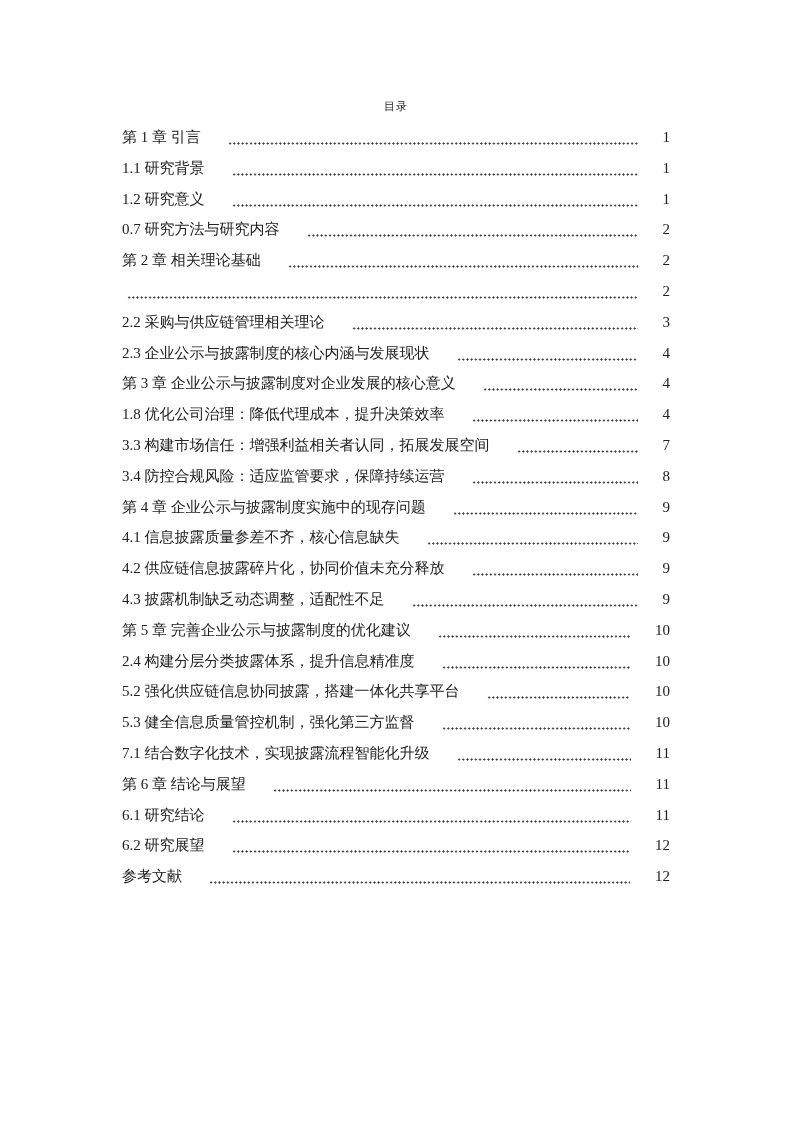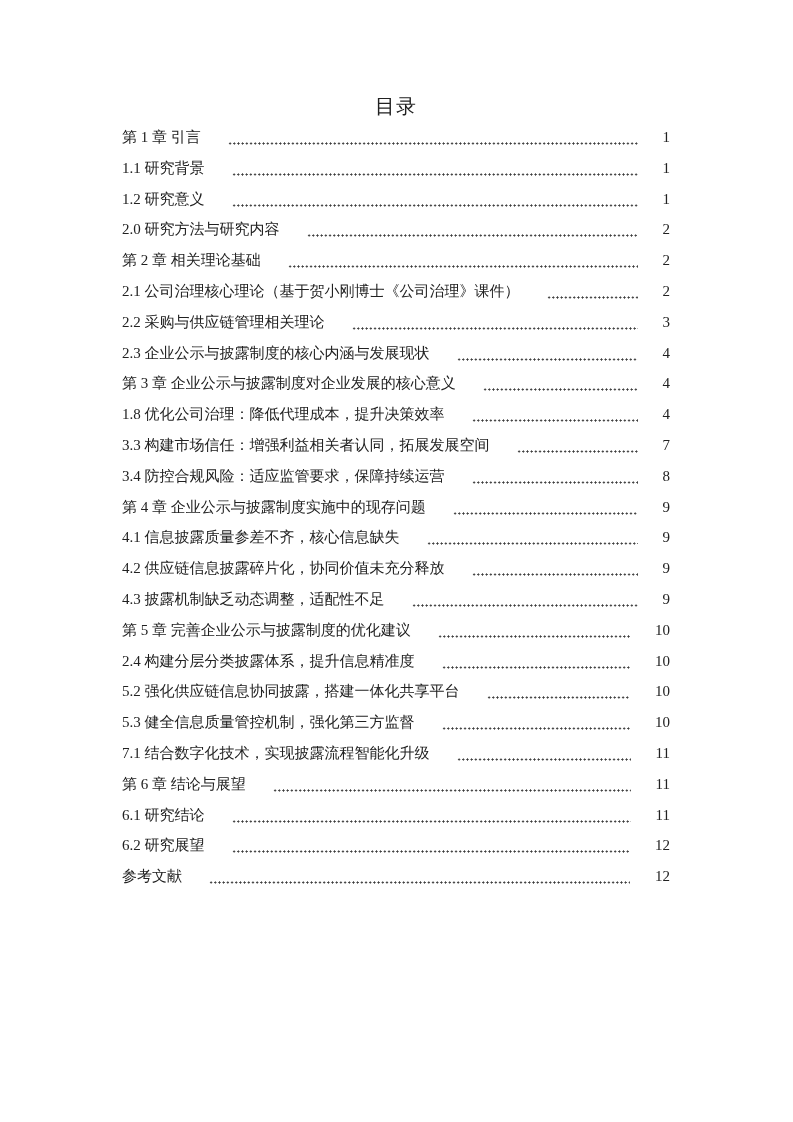--- a/index.html
+++ b/index.html
@@ -17,21 +17,21 @@
     color: #212121;
   }
   .content {
     position: absolute;
     left: 122px;
     top: 96px;
     width: 548px;
   }
   .toc-title {
     text-align: center;
-    font-size: 20px;
+    font-size: 11px;
     line-height: 20px;
     letter-spacing: 1px;
     margin-bottom: 6px;
     color: #212121;
   }
   .toc-list {
     width: 100%;
   }
   .toc-row {
     display: flex;
@@ -75,31 +75,30 @@
     <span class="toc-label">1.1 研究背景</span>
     <span class="toc-dots"></span>
     <span class="toc-page">1</span>
   </div>
         <div class="toc-row">
     <span class="toc-label">1.2 研究意义</span>
     <span class="toc-dots"></span>
     <span class="toc-page">1</span>
   </div>
         <div class="toc-row">
-    <span class="toc-label">2.0 研究方法与研究内容</span>
+    <span class="toc-label">0.7 研究方法与研究内容</span>
     <span class="toc-dots"></span>
     <span class="toc-page">2</span>
   </div>
         <div class="toc-row">
     <span class="toc-label">第 2 章 相关理论基础</span>
     <span class="toc-dots"></span>
     <span class="toc-page">2</span>
   </div>
         <div class="toc-row">
-    <span class="toc-label">2.1 公司治理核心理论（基于贺小刚博士《公司治理》课件）</span>
     <span class="toc-dots"></span>
     <span class="toc-page">2</span>
   </div>
         <div class="toc-row">
     <span class="toc-label">2.2 采购与供应链管理相关理论</span>
     <span class="toc-dots"></span>
     <span class="toc-page">3</span>
   </div>
         <div class="toc-row">
     <span class="toc-label">2.3 企业公示与披露制度的核心内涵与发展现状</span>

